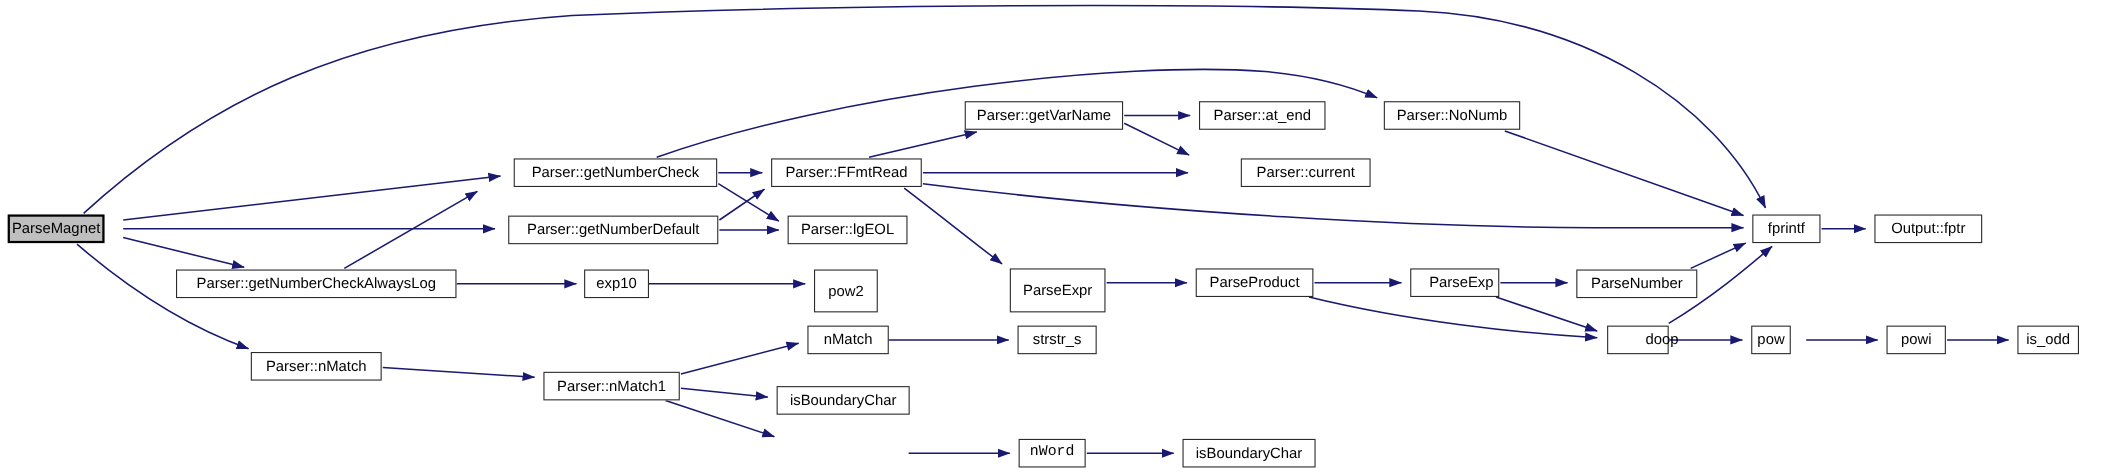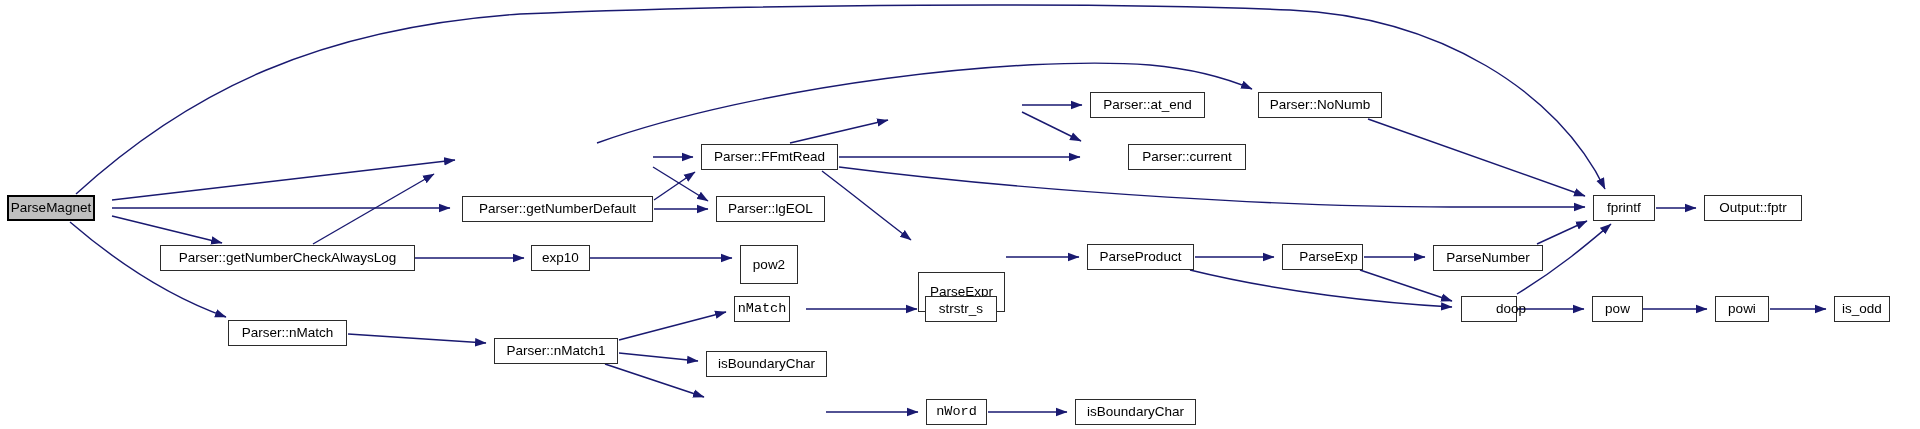--- a/index.html
+++ b/index.html
@@ -77,46 +77,48 @@
       <path class="edge" marker-end="url(#arrow)" d="M 619,353 L 698,361"></path>
       <path class="edge" marker-end="url(#arrow)" d="M 605,364 L 704,397"></path>
       <path class="edge" marker-end="url(#arrow)" d="M 806,309 L 917,309"></path>
       <path class="edge" marker-end="url(#arrow)" d="M 826,412 L 918,412"></path>
       <path class="edge" marker-end="url(#arrow)" d="M 988,412 L 1067,412"></path>
     </g>
   </svg>
 
   <div class="node root" style="left:7px;top:195px;width:88px;height:26px;text-align:right;">ParseMagnet</div>
 
+  <div class="node" style="left:467px;top:144px;width:185px;height:26px;">Parser::getNumberCheck</div>
   <div class="node" style="left:160px;top:245px;width:255px;height:26px;">Parser::getNumberCheckAlwaysLog</div>
   <div class="node" style="left:462px;top:196px;width:191px;height:26px;">Parser::getNumberDefault</div>
   <div class="node" style="left:531px;top:245px;width:59px;height:26px;">exp10</div>
   <div class="node" style="left:740px;top:245px;width:58px;height:39px;">pow2</div>
 
   <div class="node" style="left:701px;top:144px;width:137px;height:26px;">Parser::FFmtRead</div>
   <div class="node" style="left:716px;top:196px;width:109px;height:26px;">Parser::lgEOL</div>
+  <div class="node" style="left:877px;top:92px;width:144px;height:26px;">Parser::getVarName</div>
   <div class="node" style="left:1090px;top:92px;width:115px;height:26px;">Parser::at_end</div>
   <div class="node" style="left:1128px;top:144px;width:118px;height:26px;">Parser::current</div>
   <div class="node" style="left:1258px;top:92px;width:124px;height:26px;">Parser::NoNumb</div>
 
   <div class="node" style="left:1593px;top:195px;width:62px;height:26px;">fprintf</div>
   <div class="node" style="left:1704px;top:195px;width:98px;height:26px;">Output::fptr</div>
 
-  <div class="node" style="left:918px;top:244px;width:87px;height:40px;margin-top:28px;">ParseExpr</div>
+  <div class="node" style="left:918px;top:244px;width:87px;height:40px;">ParseExpr</div>
   <div class="node" style="left:1087px;top:244px;width:107px;height:26px;">ParseProduct</div>
   <div class="node" style="left:1282px;top:244px;width:81px;height:26px;padding-left:16px;">ParseExp</div>
   <div class="node" style="left:1433px;top:245px;width:110px;height:26px;">ParseNumber</div>
 
   <div class="node" style="left:1461px;top:296px;width:56px;height:26px;padding-left:48px;">doop</div>
-  <div class="node" style="left:1592px;top:296px;width:51px;height:26px;">pow</div>
+  <div class="node" style="left:1592px;top:296px;width:36px;height:26px;">pow</div>
   <div class="node" style="left:1715px;top:296px;width:54px;height:26px;">powi</div>
   <div class="node" style="left:1834px;top:296px;width:56px;height:26px;">is_odd</div>
 
   <div class="node" style="left:228px;top:320px;width:119px;height:26px;">Parser::nMatch</div>
   <div class="node" style="left:494px;top:338px;width:124px;height:26px;">Parser::nMatch1</div>
-  <div class="node" style="left:734px;top:296px;width:56px;height:26px;font-family:Liberation Mono, monospace;">nMatch</div>
+  <div class="node" style="left:734px;top:296px;width:74px;height:26px;">nMatch</div>
   <div class="node" style="left:925px;top:296px;width:72px;height:26px;">strstr_s</div>
   <div class="node" style="left:706px;top:351px;width:121px;height:26px;">isBoundaryChar</div>
   <div class="node" style="left:713px;top:399px;width:122px;height:26px;margin-top:44px;">Parser::nWord</div>
   <div class="node" style="left:926px;top:399px;width:61px;height:26px;font-family:Liberation Mono, monospace;">nWord</div>
   <div class="node" style="left:1075px;top:399px;width:121px;height:26px;">isBoundaryChar</div>
 
 </div>
 
 </body></html>

